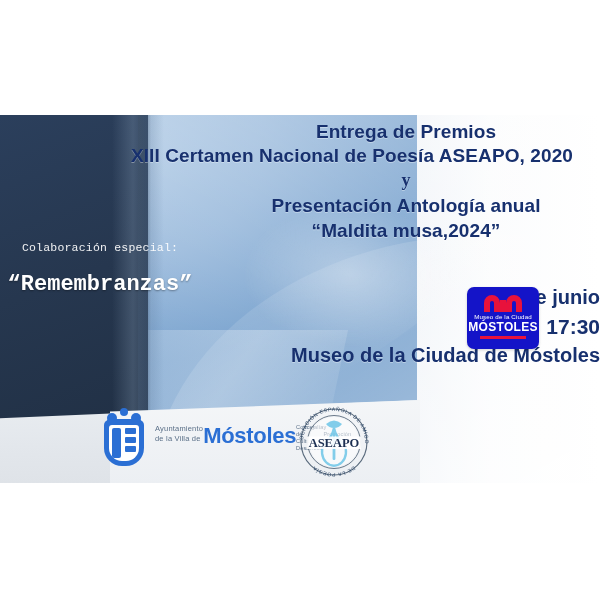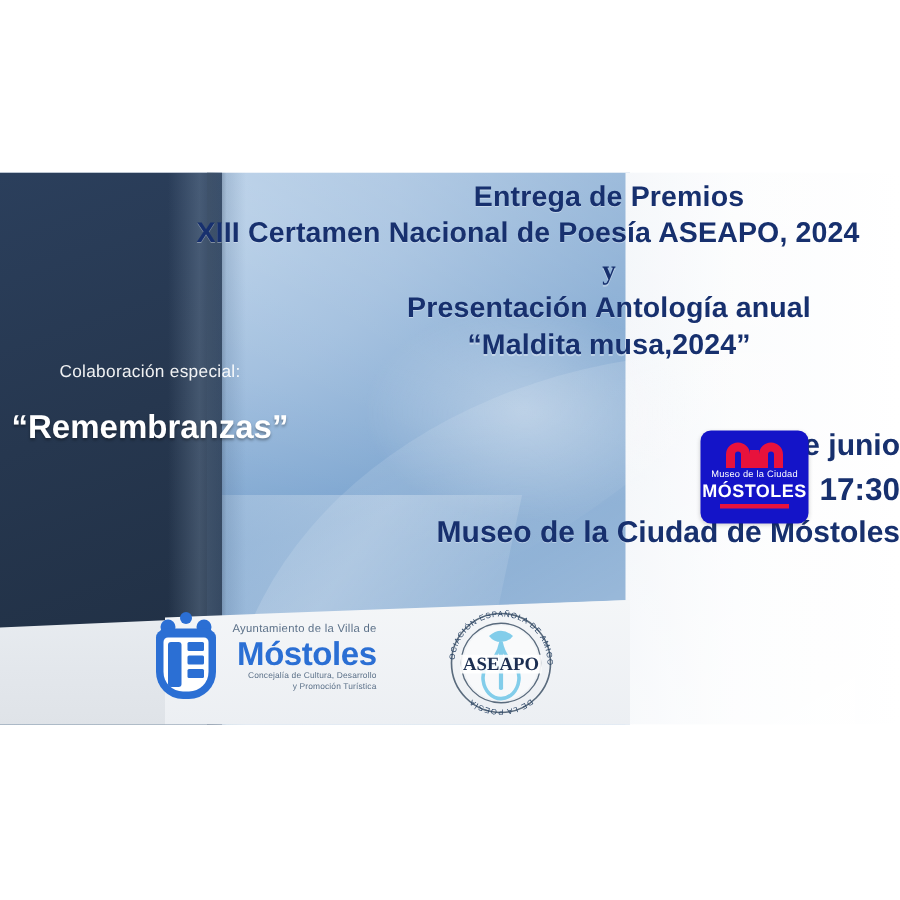--- a/index.html
+++ b/index.html
@@ -95,21 +95,21 @@
     text-align:right;color:#17306e;font-weight:bold;
     text-shadow:0 1px 0 rgba(255,255,255,.35);
   }
   .i1{font-size:20px;line-height:29px;}
   .i2{font-size:21px;line-height:29px;}
   .i3{font-size:20px;line-height:29px;}
   .i4{font-size:20px;line-height:29px;}
 
   
   .leftblock{
-    position:absolute;left:0;top:125px;width:200px;text-align:center;color:#ffffff;
+    position:absolute;left:0;top:125px;width:200px;text-align:center;color:#ffffff;font-family:Liberation Mono, monospace;
   }
   .c-label{font-size:11.5px;letter-spacing:.2px;opacity:.93;line-height:16px;}
   .c-title{font-size:22px;font-weight:bold;line-height:30px;margin-top:14px;
            text-shadow:0 1px 2px rgba(0,0,0,.35);}
   .c-sub{font-size:11px;opacity:.92;line-height:16px;}
 
   
   .logo-ayto{position:absolute;left:100px;top:290px;width:168px;height:66px;display:flex;align-items:center;gap:7px;}
   .shield{position:relative;width:48px;height:60px;flex:0 0 48px;}
   .shield .crown{position:absolute;left:6px;top:0px;width:36px;height:16px;}
@@ -118,21 +118,21 @@
     background:#2b6fd4;border-radius:5px 5px 18px 18px;
   }
   .shield .inner{
     position:absolute;left:9px;top:17px;width:30px;height:36px;
     background:#ffffff;border-radius:3px 3px 13px 13px;
   }
   .shield .barL{position:absolute;left:12px;top:20px;width:9px;height:30px;background:#2b6fd4;border-radius:2px;}
   .shield .barR{position:absolute;left:25px;top:20px;width:11px;height:6px;background:#2b6fd4;border-radius:1px;}
   .shield .barR2{position:absolute;left:25px;top:29px;width:11px;height:6px;background:#2b6fd4;border-radius:1px;}
   .shield .barR3{position:absolute;left:25px;top:38px;width:11px;height:6px;background:#2b6fd4;border-radius:1px;}
-  .ayto-txt{display:flex;flex-direction:column;justify-content:center;align-items:flex-end;}
+  .ayto-txt{display:flex;flex-direction:row;justify-content:center;}
   .ayto-top{font-size:7.5px;color:#5b7088;letter-spacing:.2px;line-height:10px;}
   .ayto-main{font-size:22px;font-weight:bold;color:#2b6fd4;line-height:24px;letter-spacing:-.3px;}
   .ayto-sub{font-size:5.6px;color:#5b7088;line-height:7px;letter-spacing:.1px;}
 
   .logo-aseapo{position:absolute;left:292px;top:285px;width:84px;height:84px;}
   .logo-museo{
     position:absolute;left:467px;top:287px;width:72px;height:62px;
     background:#1414c8;border-radius:7px;
     display:flex;flex-direction:column;align-items:center;justify-content:flex-start;
     box-shadow:0 1px 3px rgba(0,0,0,.18);padding-top:5px;box-sizing:border-box;
@@ -157,21 +157,21 @@
     <div class="sweep-d"></div>
     <div class="dark-panel"></div>
     <div class="dark-sheen"></div>
     <div class="footer-band"></div>
     <div class="footer-band2"></div>
 
     <div class="headline">
       <div class="l1">Entrega de Premios</div>
       <div class="l2">
         <span>XIII</span>
-        <span>Certamen Nacional de Poesía  ASEAPO, 2024</span>
+        <span>Certamen Nacional de Poesía  ASEAPO, 2020</span>
       </div>
       <div class="ly">y</div>
       <div class="l3">Presentación Antología anual</div>
       <div class="l4">“Maldita musa,2024”</div>
     </div>
 
     <div class="infoblock">
       <div class="i1">1 de junio</div>
       <div class="i2">17:30</div>
       <div class="i3">Museo de la Ciudad de Móstoles</div>

